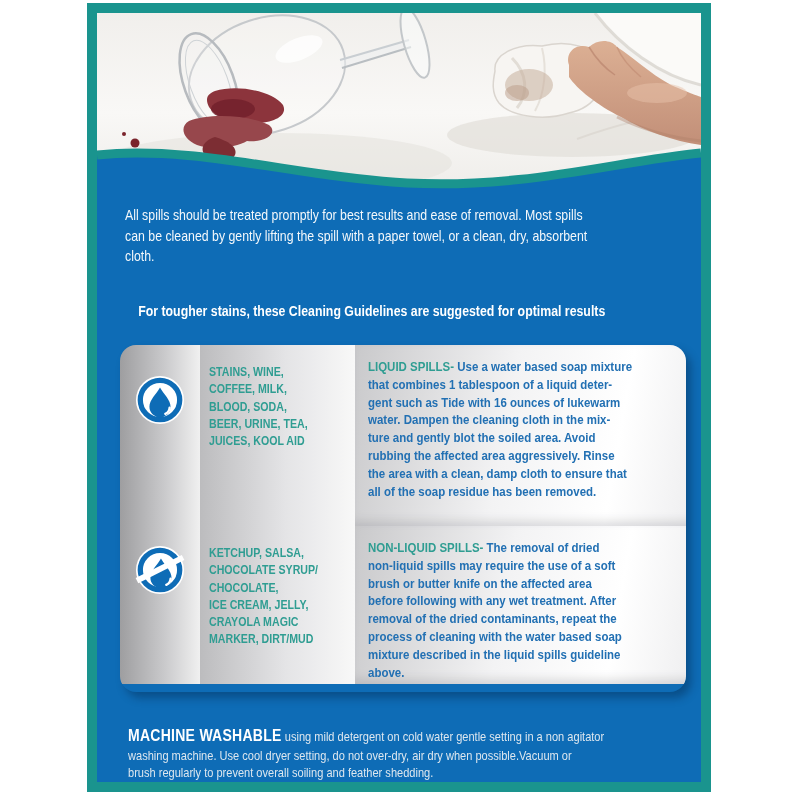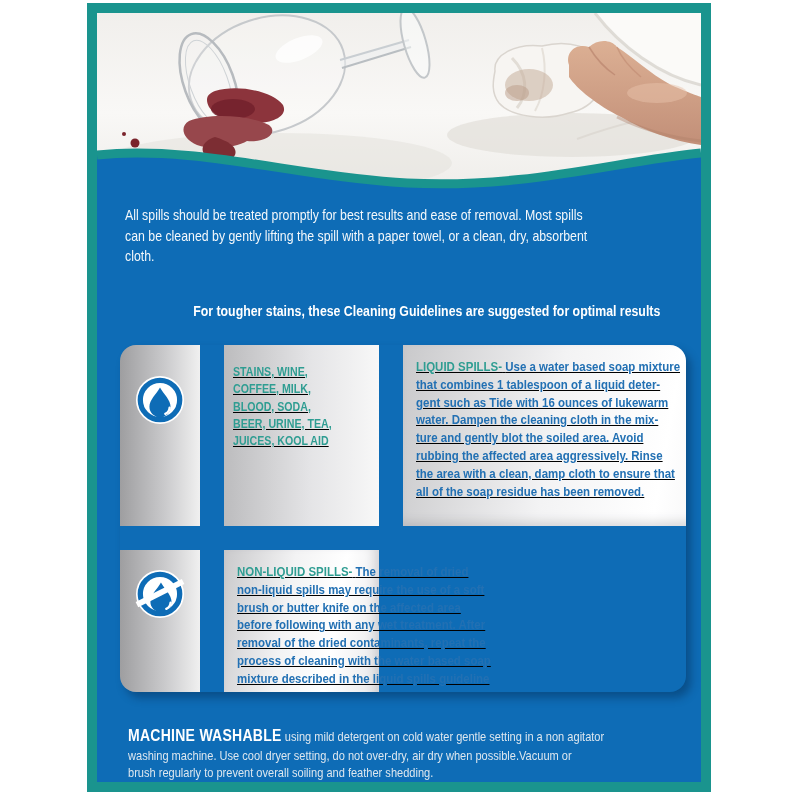--- a/index.html
+++ b/index.html
@@ -14,28 +14,28 @@
 
   
   .wave{position:absolute;left:0;top:118px;width:604px;height:80px;}
   .blue-body{position:absolute;left:0;top:190px;right:0;bottom:0;background:#0e6cb6;}
 
   .squeeze{transform:scaleX(0.85);transform-origin:0 0;}
   .squeeze-c{transform:scaleX(0.85);transform-origin:50% 0;}
 
   .intro{position:absolute;left:28px;top:192px;width:660px;margin:0;
          color:#f4f8fb;font-size:14.5px;line-height:1.42;white-space:pre-line;}
-  .heading{position:absolute;left:0;top:290px;width:604px;text-align:right;
+  .heading{position:absolute;left:0;top:290px;width:604px;text-align:left;
            color:#ffffff;font-size:14.5px;font-weight:bold;white-space:pre;}
 
   
   .gtable{position:absolute;left:23px;top:332px;width:566px;height:347px;
           display:grid;grid-template-columns:80px 155px 1fr;grid-template-rows:181px 158px;
-          gap:24px;background:#0e6cb6;border-radius:16px;overflow:hidden;
-          box-shadow:5px 6px 9px rgba(0,25,55,0.35);text-decoration:underline;}
+          gap:0;background:#0e6cb6;border-radius:16px;overflow:hidden;
+          box-shadow:5px 6px 9px rgba(0,25,55,0.35);}
   .cell{position:relative;}
   .icon-cell{background:linear-gradient(to right,#9e9ea0 0%,#c9c9cb 55%,#f0f0f0 100%);
              display:flex;justify-content:center;}
   .stains-cell{background:linear-gradient(to right,#bcbcbe 0%,#e4e4e6 55%,#f8f8f8 100%);
                padding:19px 6px 0 9px;}
   .desc-cell{background:linear-gradient(100deg,#c9c9cb 0%,#f3f3f4 40%,#ffffff 68%,#e6e6e8 100%);
              padding:13px 8px 15px 13px;
              box-shadow:inset -5px -5px 10px rgba(110,110,118,0.22);}
   .stains{margin:0;color:#2f9d92;font-size:12.5px;font-weight:bold;line-height:1.38;
           white-space:pre-line;width:180px;}
@@ -160,20 +160,28 @@
 
         <div class="cell icon-cell">
           <svg class="drop-badge row2-icon" viewBox="0 0 52 52">
             <circle cx="26" cy="26" r="25" fill="#ffffff"></circle>
             <circle cx="26" cy="26" r="20.5" fill="#ffffff" stroke="#0e6cb6" stroke-width="5.5"></circle>
             <path d="M27,14 C23,21 16,27 16,34 a11,11 0 0 0 22,0 C38,27 31,21 27,14 Z" fill="#0e6cb6"></path>
             <path d="M32.5,41.5 C35,40.5 36.8,38 37,35" fill="none" stroke="#ffffff" stroke-width="2.4" stroke-linecap="round"></path>
             <line x1="2" y1="37" x2="50" y2="13" stroke="#ffffff" stroke-width="6"></line>
           </svg>
         </div>
+        <div class="cell stains-cell">
+          <p class="stains squeeze">KETCHUP,  SALSA,
+CHOCOLATE SYRUP/
+CHOCOLATE,
+ICE CREAM,  JELLY,
+CRAYOLA MAGIC
+MARKER,  DIRT/MUD</p>
+        </div>
         <div class="cell desc-cell">
           <p class="desc squeeze"><span class="lead">NON-LIQUID SPILLS-</span> <span>The removal of dried
 non-liquid spills may require the use of a soft
 brush or butter knife on the affected area
 before following with any wet treatment. After
 removal of the dried contaminants, repeat the
 process of cleaning with the water based soap
 mixture described in the liquid spills guideline
 above.</span></p>
         </div>

